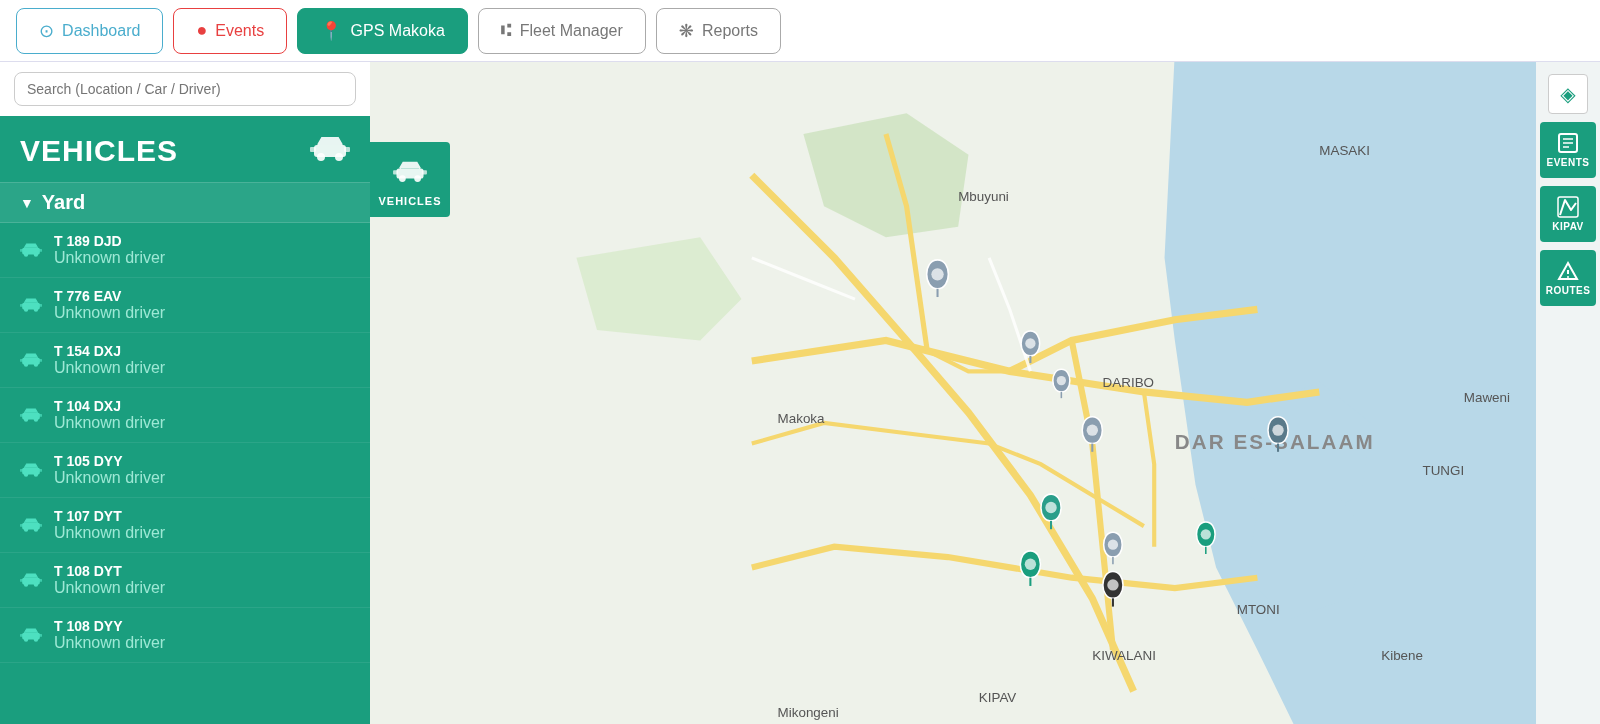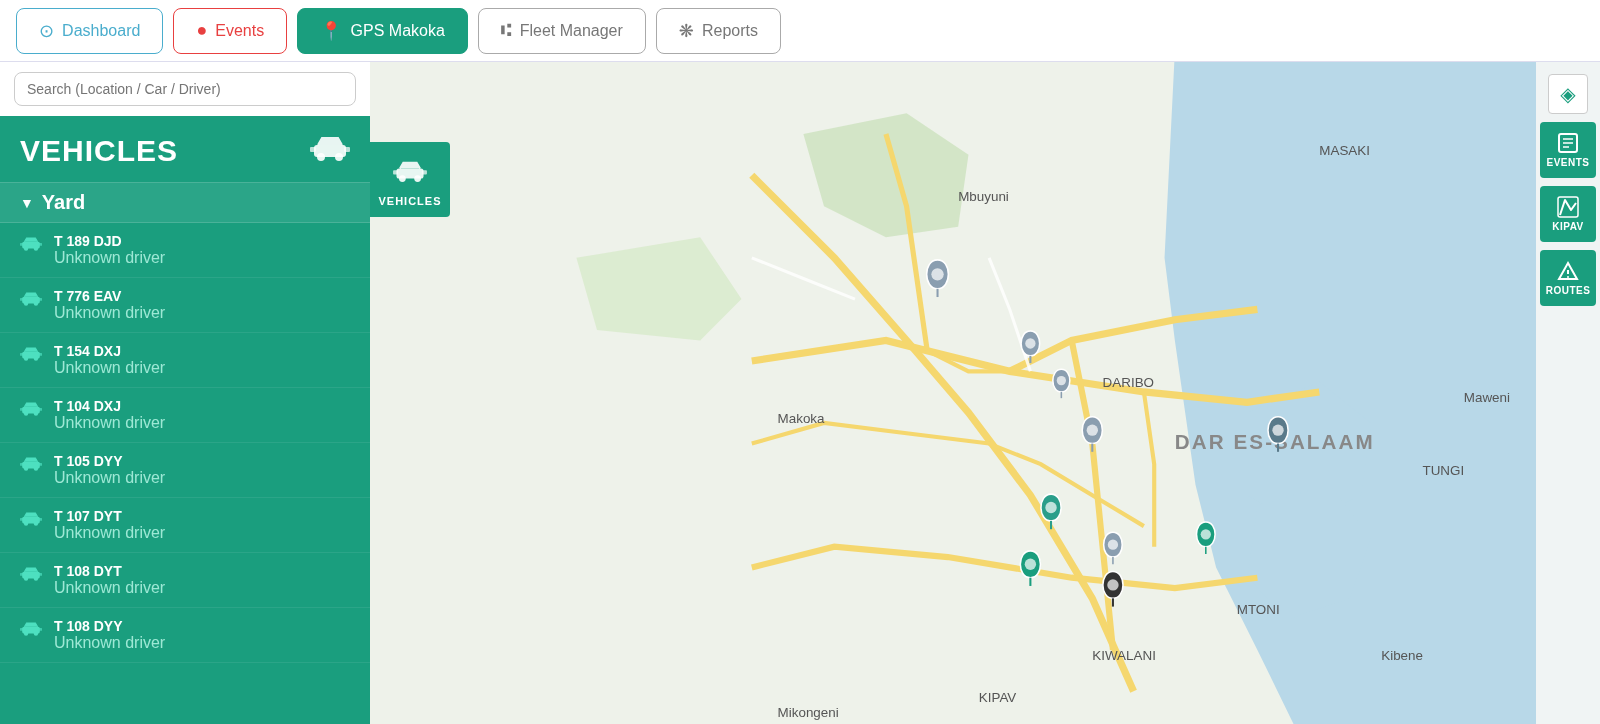--- a/index.html
+++ b/index.html
@@ -101,21 +101,21 @@
       color: #fff;
     }
     .chevron-down { color: #fff; font-size: 14px; }
 
     .vehicle-list {
       overflow-y: auto;
       flex: 1;
     }
     .vehicle-item {
       display: flex;
-      align-items: flex-start;
+      align-items: center;
       gap: 12px;
       padding: 10px 20px;
       border-bottom: 1px solid rgba(255,255,255,0.08);
       cursor: pointer;
     }
     .vehicle-car-icon {
       font-size: 20px;
       color: #4de0c0;
     }
     .vehicle-info { display: flex; flex-direction: column; }

